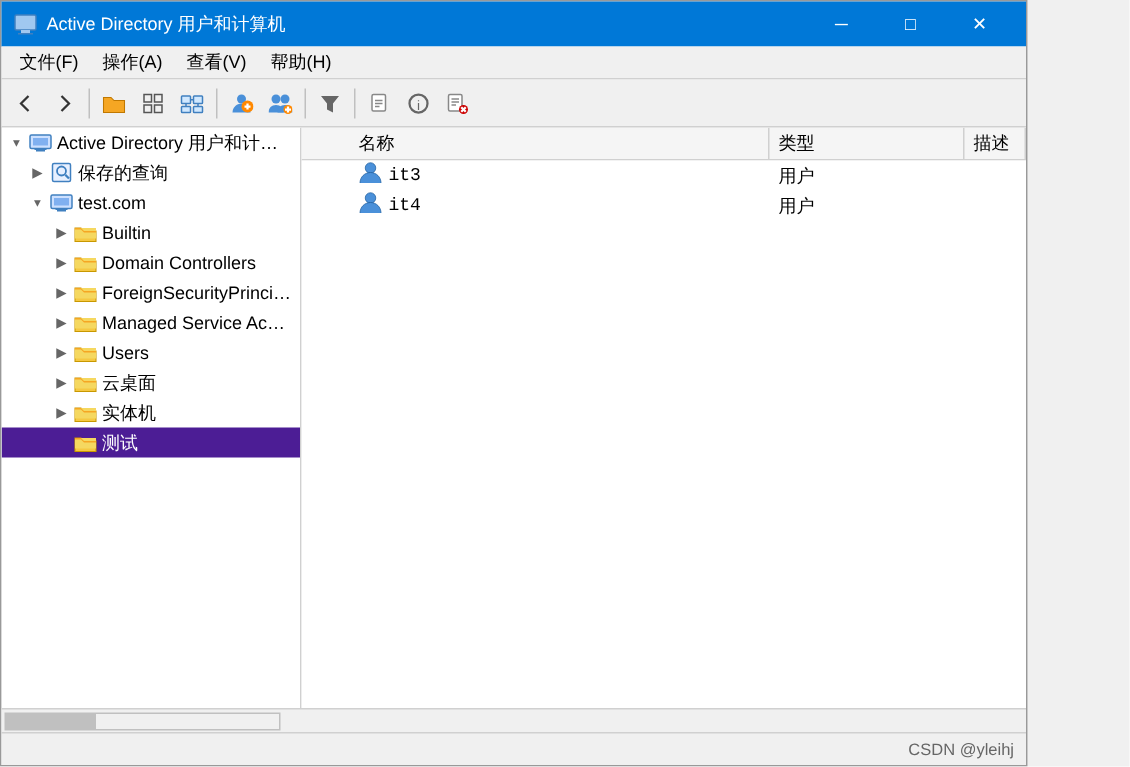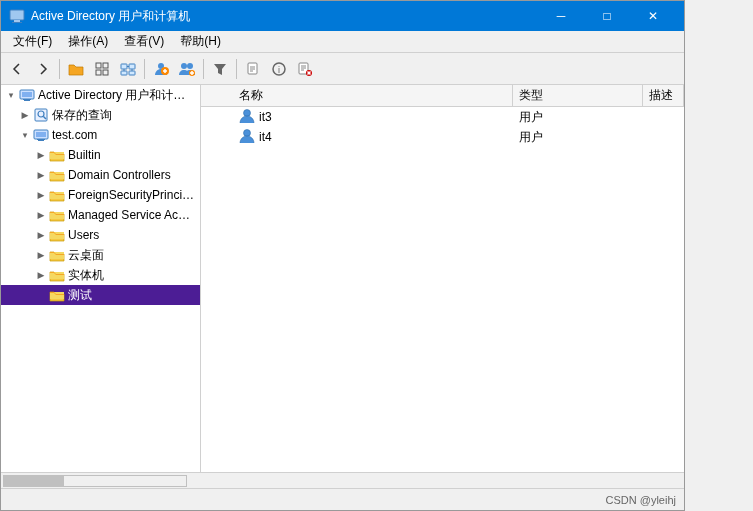--- a/index.html
+++ b/index.html
@@ -204,20 +204,21 @@
       flex: 1;
       overflow-y: auto;
       background: white;
     }
 
     .list-row {
       display: flex;
       align-items: center;
       height: 20px;
       cursor: pointer;
+      font-family: Liberation Mono, monospace;
     }
 
     .list-cell {
       padding: 0 6px;
       font-size: 12px;
       display: flex;
       align-items: center;
       height: 100%;
       overflow: hidden;
       text-overflow: ellipsis;

